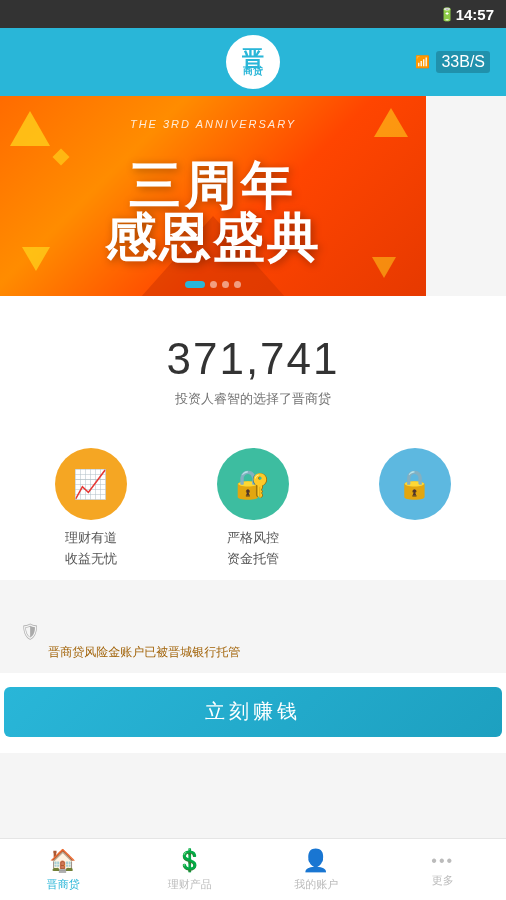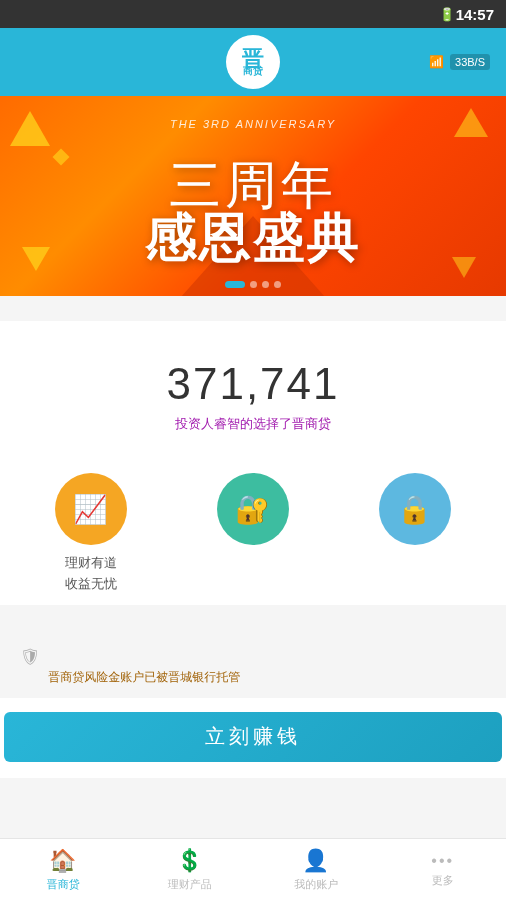--- a/index.html
+++ b/index.html
@@ -55,30 +55,30 @@
       color: #29b6d8;
       font-weight: bold;
       line-height: 1;
     }
     .wifi-signal {
       color: white;
       font-size: 12px;
     }
     .speed-indicator {
       color: white;
-      font-size: 11px;
+      font-size: 16px;
       background: rgba(0,0,0,0.2);
       padding: 2px 5px;
       border-radius: 3px;
       text-align: center;
     }
 
     
     .banner {
-      width: 506px;
+      width: 426px;
       height: 200px;
       background: linear-gradient(135deg, #ff6b00 0%, #ff8c00 30%, #ff4500 60%, #e63900 100%);
       position: relative;
       overflow: hidden;
     }
     
     .banner-dots {
       position: absolute;
       bottom: 8px;
       left: 50%;
@@ -95,37 +95,36 @@
     .dot.active {
       background: #29b6d8;
       width: 20px;
       border-radius: 4px;
     }
 
     
     .main-content {
       background: white;
       padding: 20px 16px 10px;
-      margin-top: 25px;
     }
 
     
     .stats-section {
       text-align: center;
       padding: 18px 0 10px;
     }
     .stats-number {
       font-size: 44px;
       font-weight: 300;
       color: #333;
       letter-spacing: 2px;
     }
     .stats-desc {
       font-size: 13px;
-      color: #a21caf;
+      color: #737373;
       margin-top: 6px;
     }
 
     
     .features-section {
       display: flex;
       justify-content: space-around;
       align-items: flex-start;
       padding: 20px 10px 10px;
       background: white;
@@ -243,21 +242,21 @@
       left: 50%;
       transform: translateX(-50%);
       font-size: 11px;
       color: rgba(255,255,255,0.85);
       letter-spacing: 2px;
       white-space: nowrap;
       font-style: italic;
     }
     .banner-kanji-row1 {
       font-size: 52px;
-      font-weight: 400;
+      font-weight: 700;
       color: white;
       text-shadow: 2px 2px 8px rgba(0,0,0,0.35);
       line-height: 1;
       letter-spacing: 4px;
       margin-top: 30px;
     }
     .banner-kanji-row2 {
       font-size: 52px;
       font-weight: 900;
       color: white;
@@ -388,20 +387,24 @@
     </div>
     <div class="feature-text">
       <span>理财有道</span><br>
       <span>收益无忧</span>
     </div>
   </div>
   <div class="feature-item">
     <div class="feature-icon teal">
       <span>🔐</span>
     </div>
+    <div class="feature-text">
+      <span>严格风控</span><br>
+      <span>资金托管</span>
+    </div>
   </div>
   <div class="feature-item">
     <div class="feature-icon blue">
       <span>🔒</span>
     </div>
   </div>
 </div>
 
 <div class="trust-banner">
   <span class="trust-icon">🛡</span>

